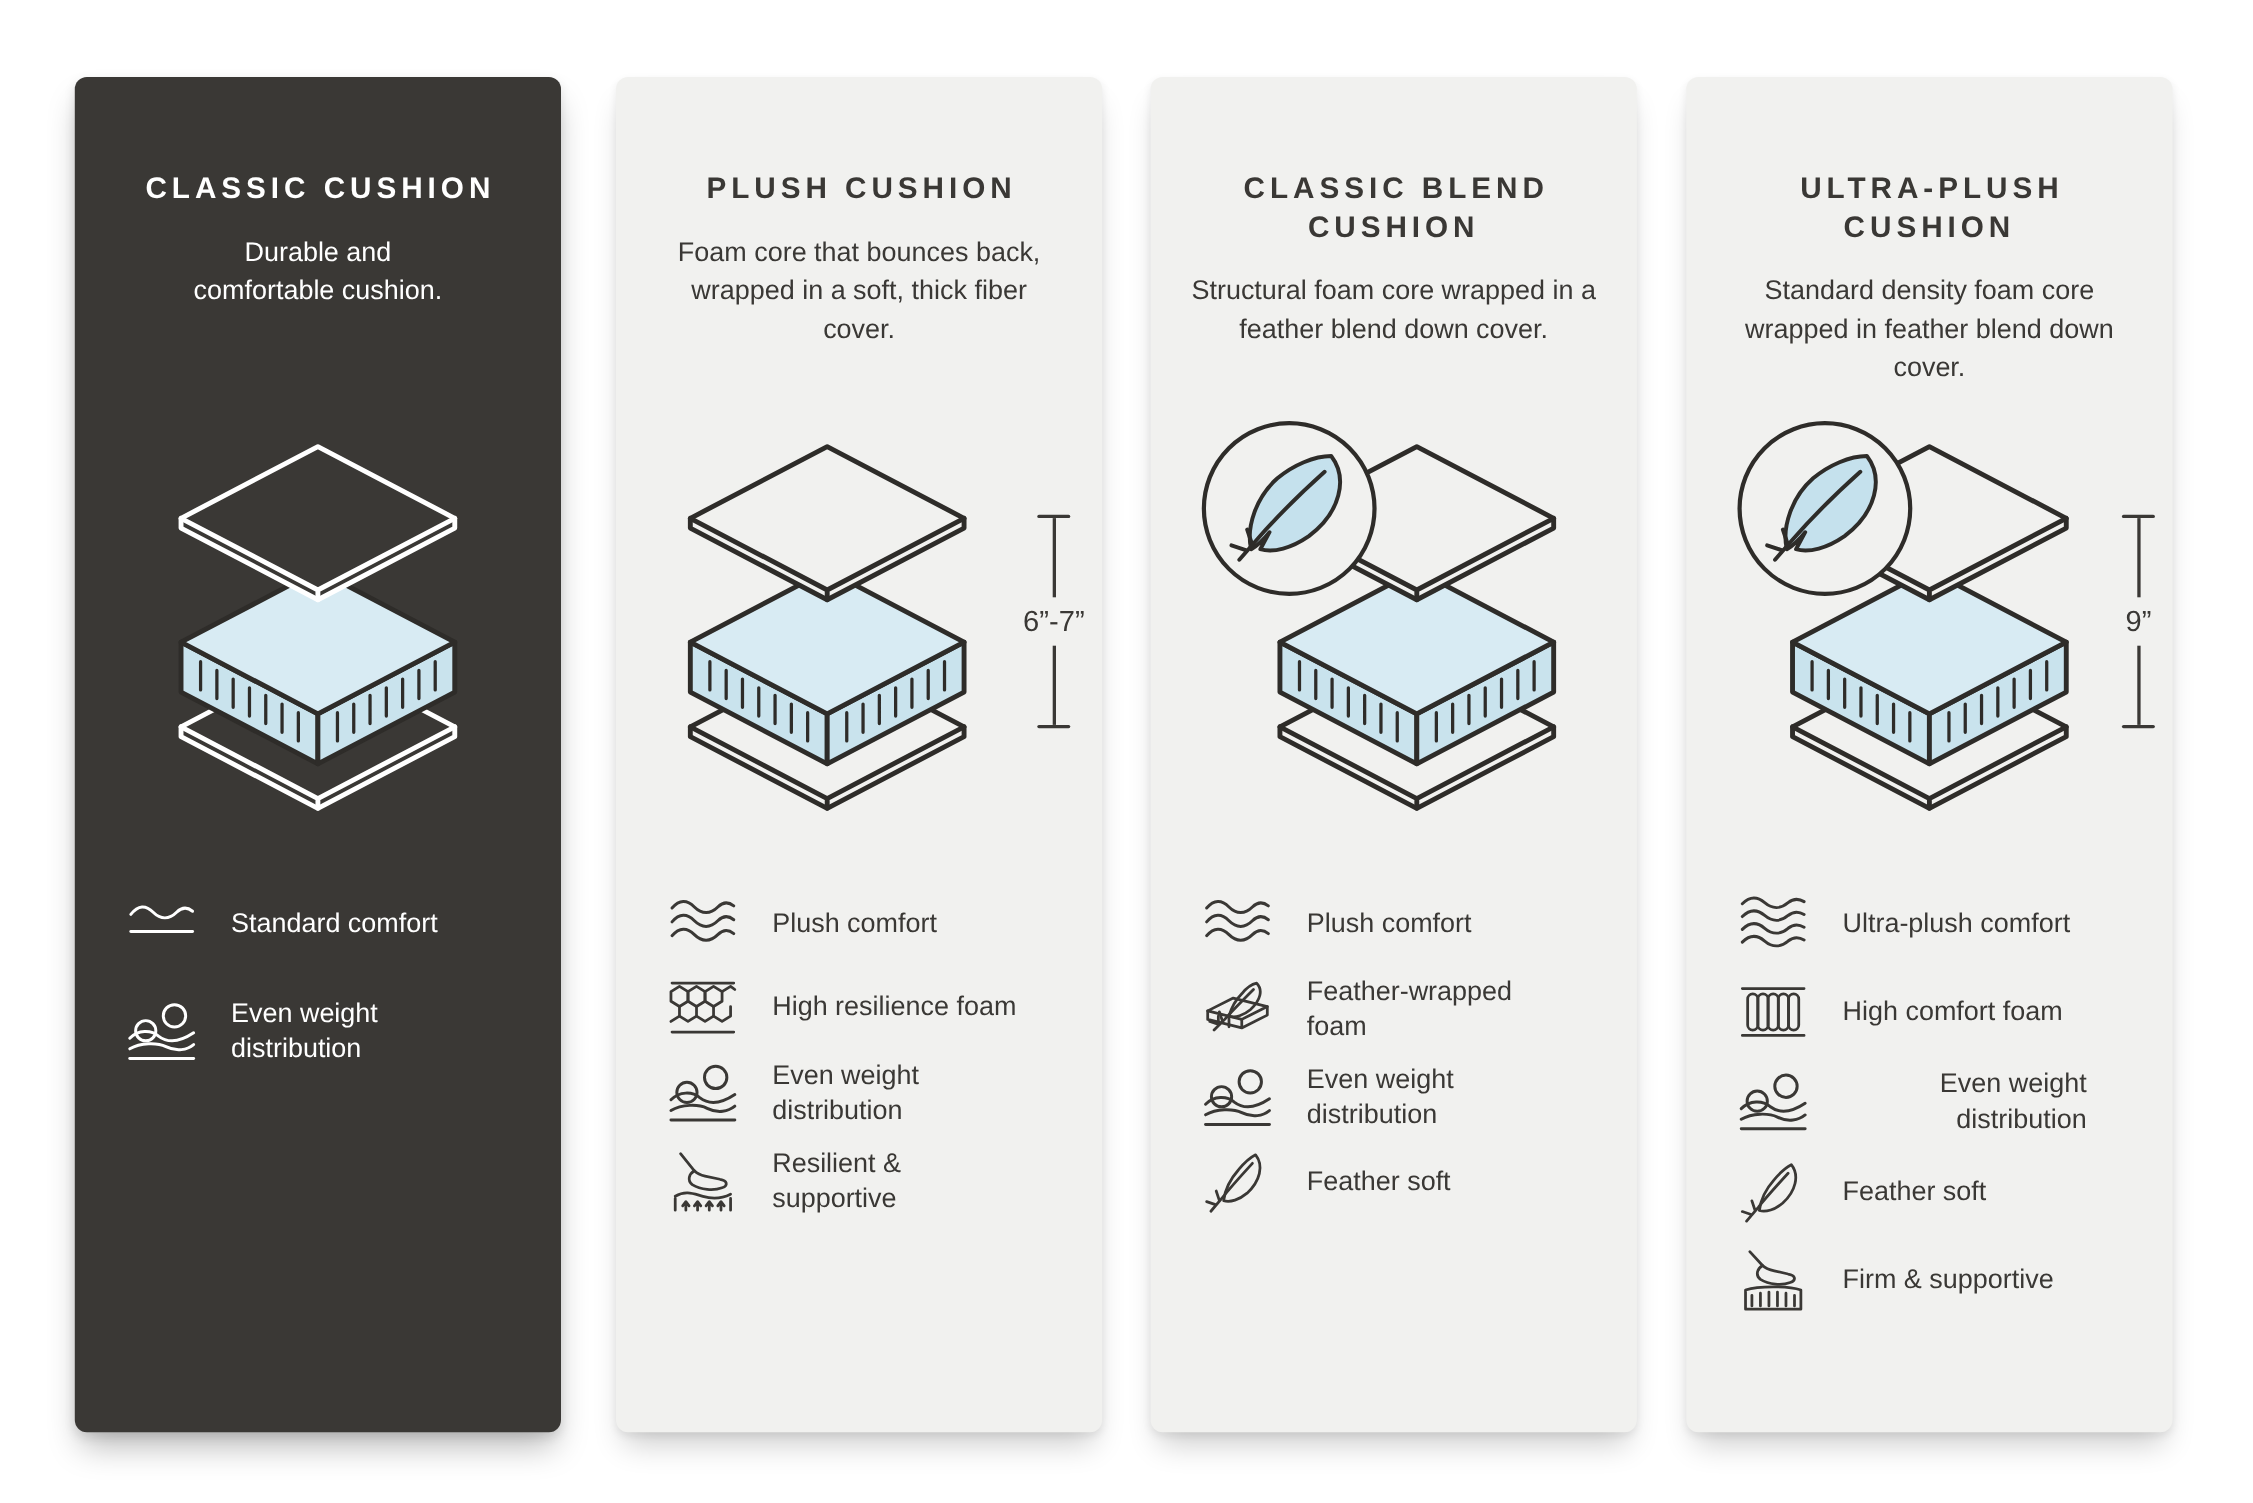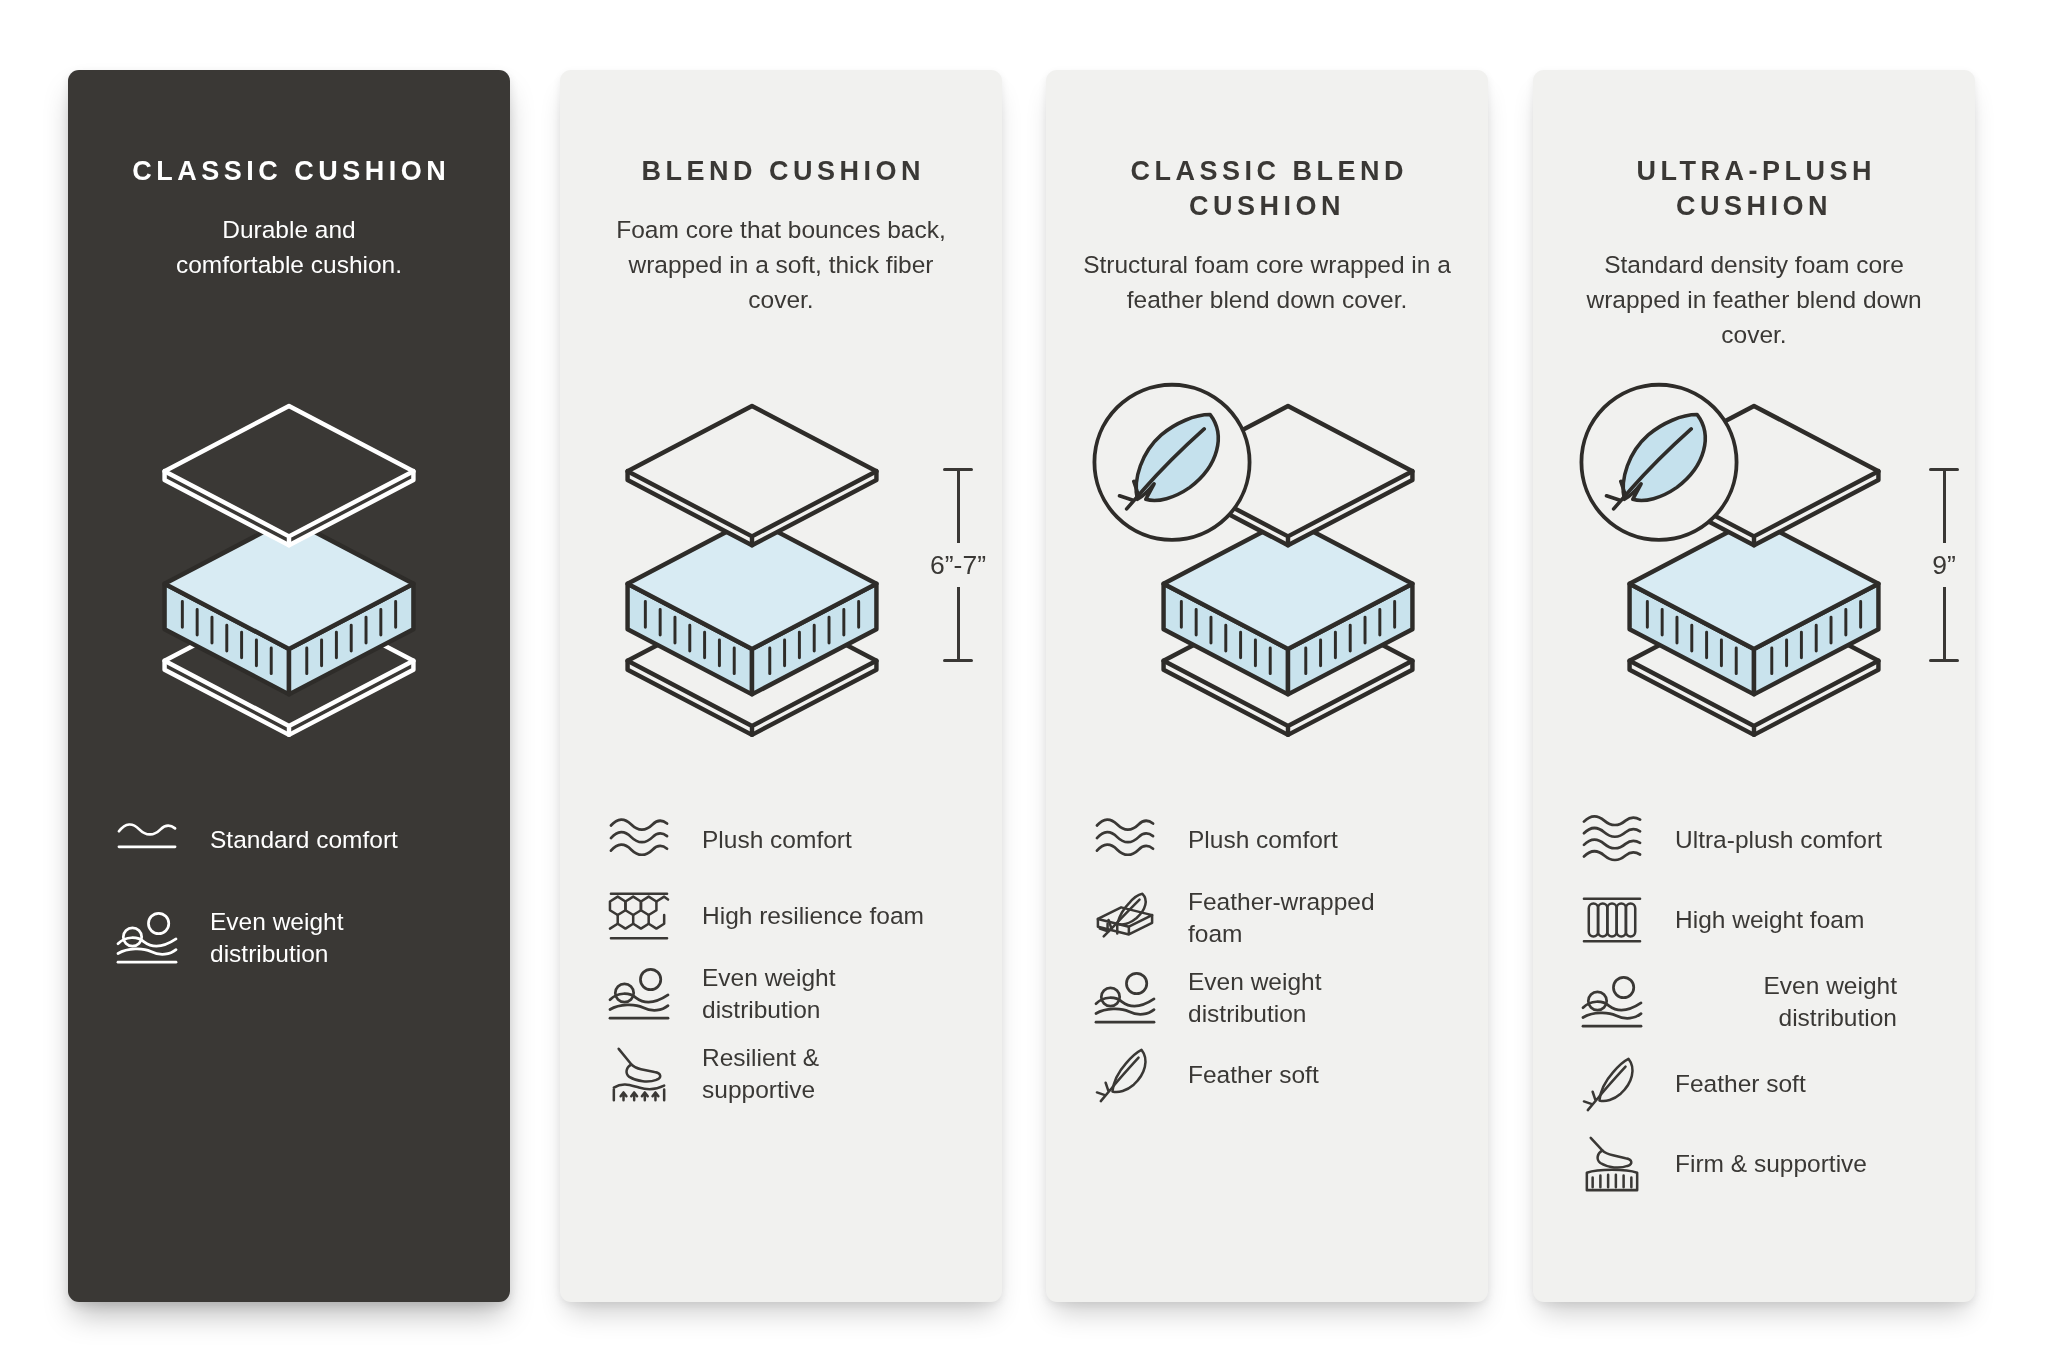--- a/index.html
+++ b/index.html
@@ -229,21 +229,21 @@
             <use href="#i-weight"></use>
           </svg>
         </span>
       <span class="flabel">Even weight distribution</span>
     </li>
   </ul>
 </section>
 
 <section class="card light card2">
   <div class="head">
-    <h2 class="title">BLEND CUSHION</h2>
+    <h2 class="title">PLUSH CUSHION</h2>
     <p class="desc">Foam core that bounces back, wrapped in a soft, thick fiber cover.</p>
   </div>
   <div class="diagram shift-left">
     <svg class="cushion-svg">
         <use href="#cushion-light"></use>
       </svg>
     <div class="dimension">
       <span class="cap"></span>
       <span class="vline"></span>
       <span class="dim-label">6”-7”</span>
@@ -364,21 +364,21 @@
           </svg>
         </span>
       <span class="flabel">Ultra-plush comfort</span>
     </li>
     <li class="feature">
       <span class="ficon">
           <svg>
             <use href="#i-hdfoam"></use>
           </svg>
         </span>
-      <span class="flabel">High weight foam</span>
+      <span class="flabel">High comfort foam</span>
     </li>
     <li class="feature">
       <span class="ficon">
           <svg>
             <use href="#i-weight"></use>
           </svg>
         </span>
       <span class="flabel">Even weight distribution</span>
     </li>
     <li class="feature">

